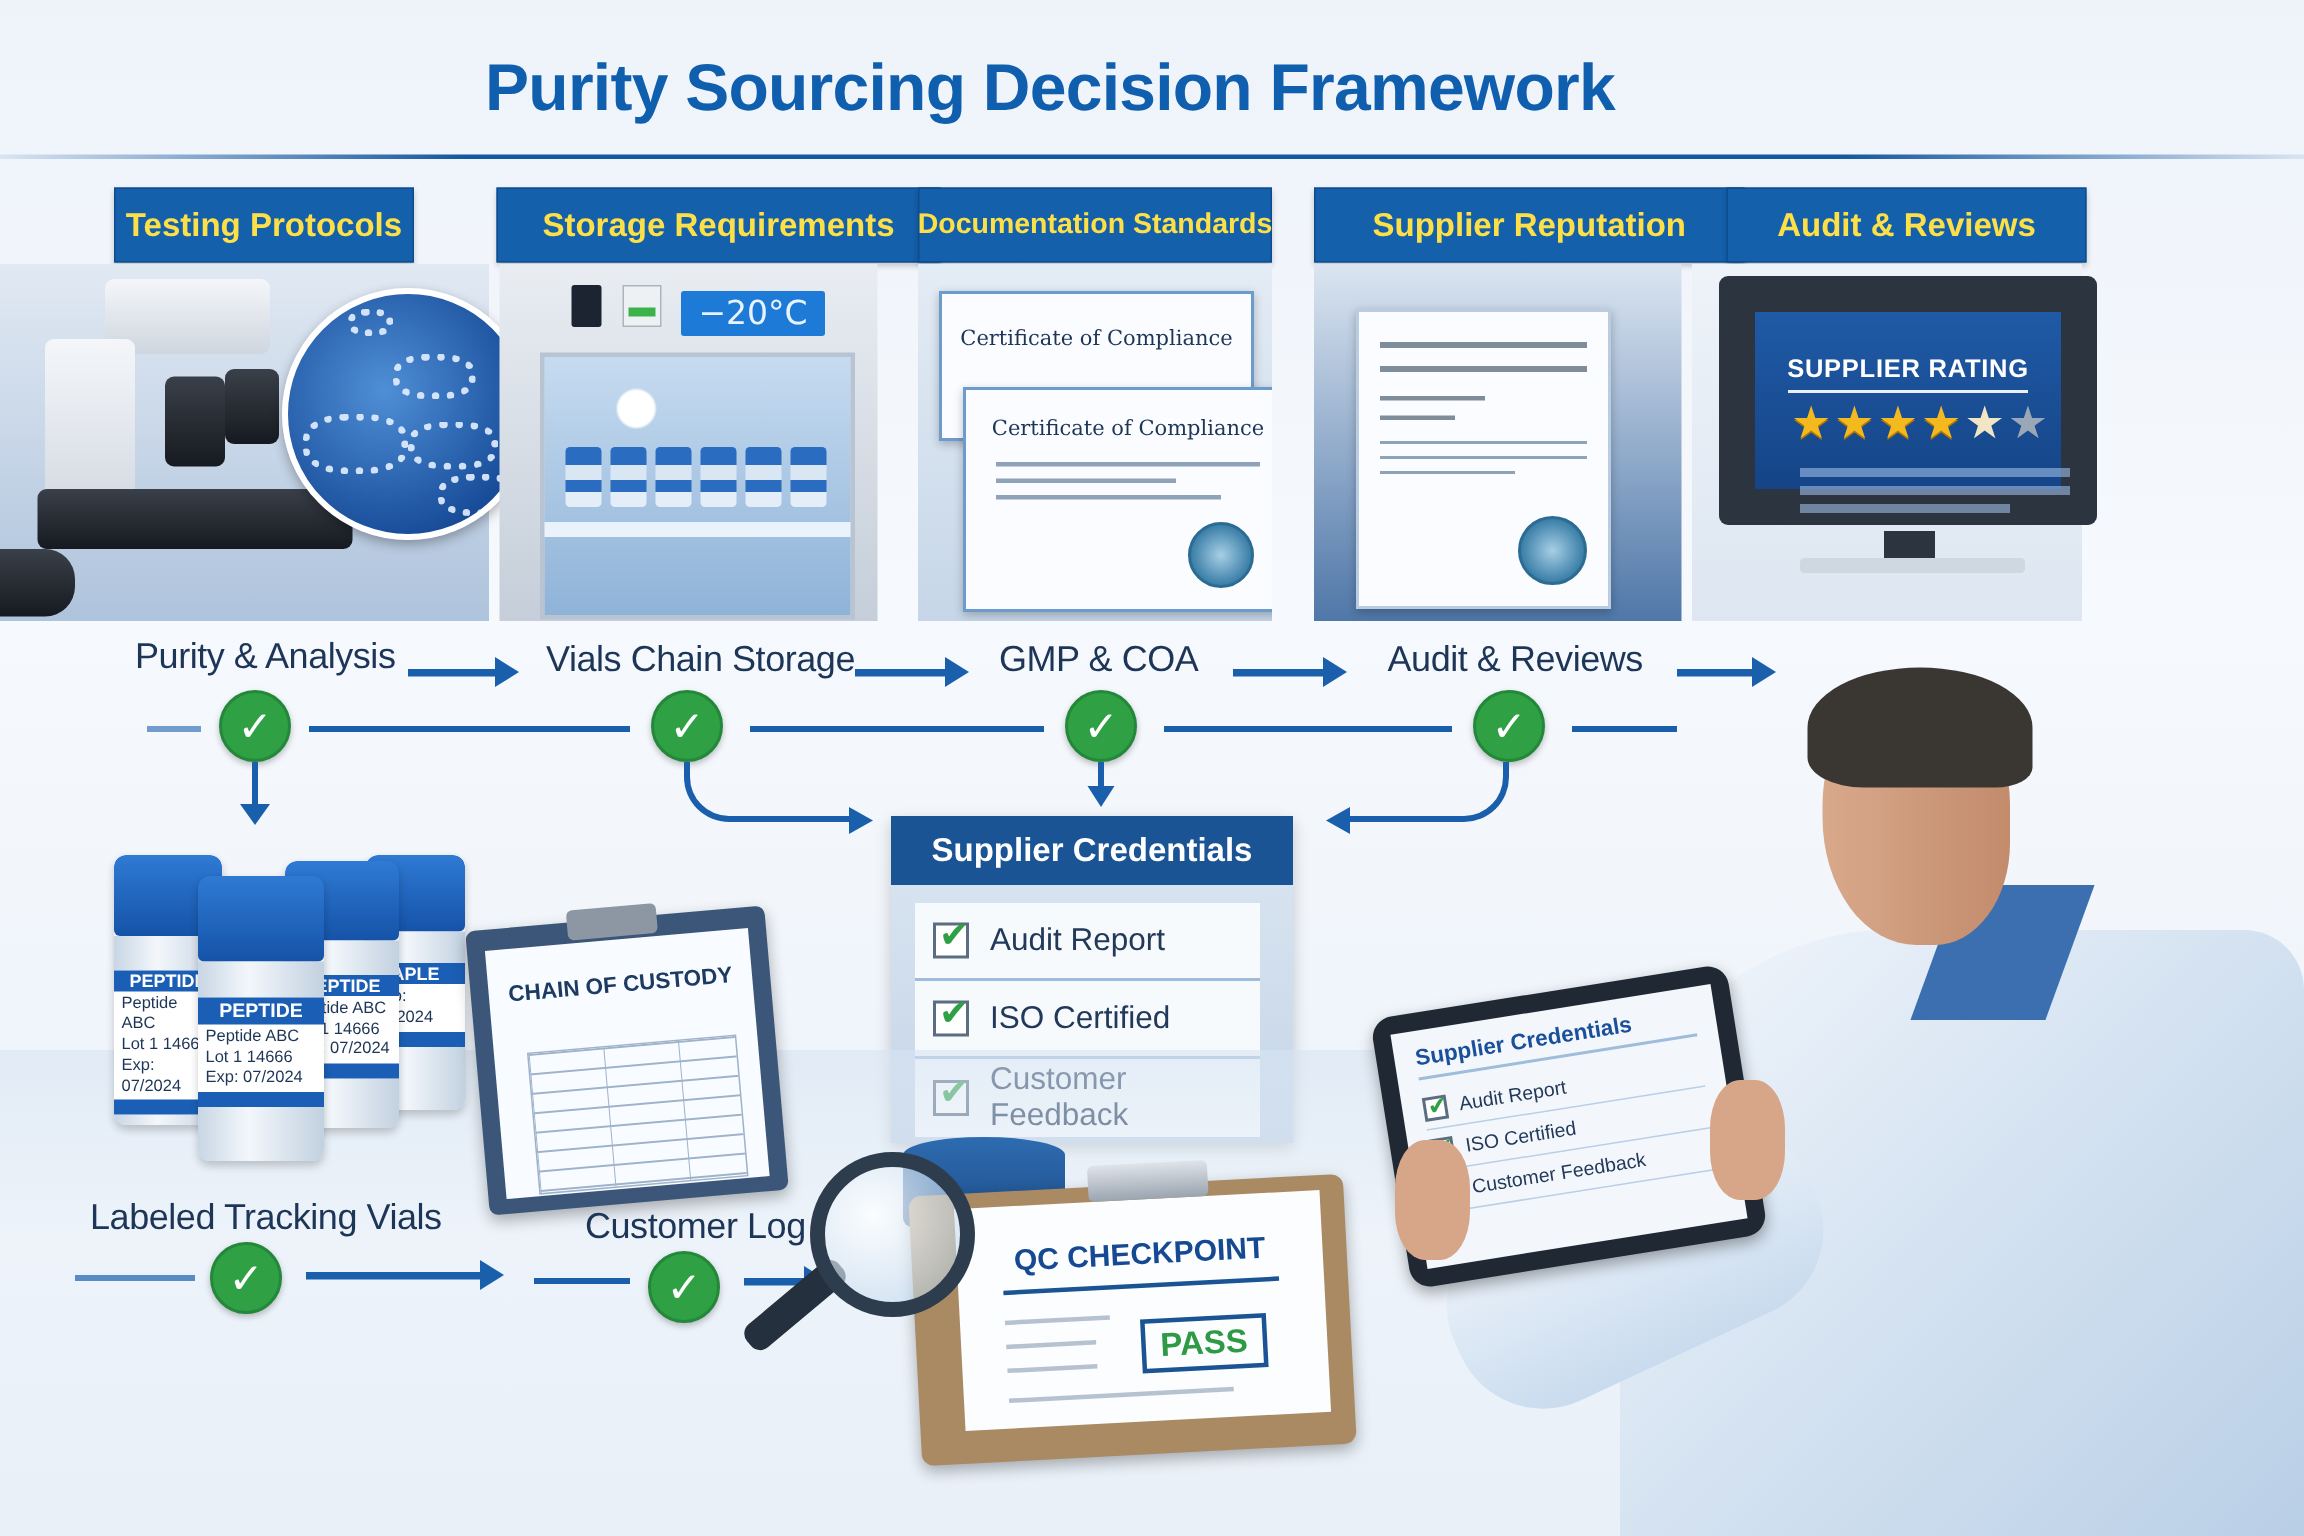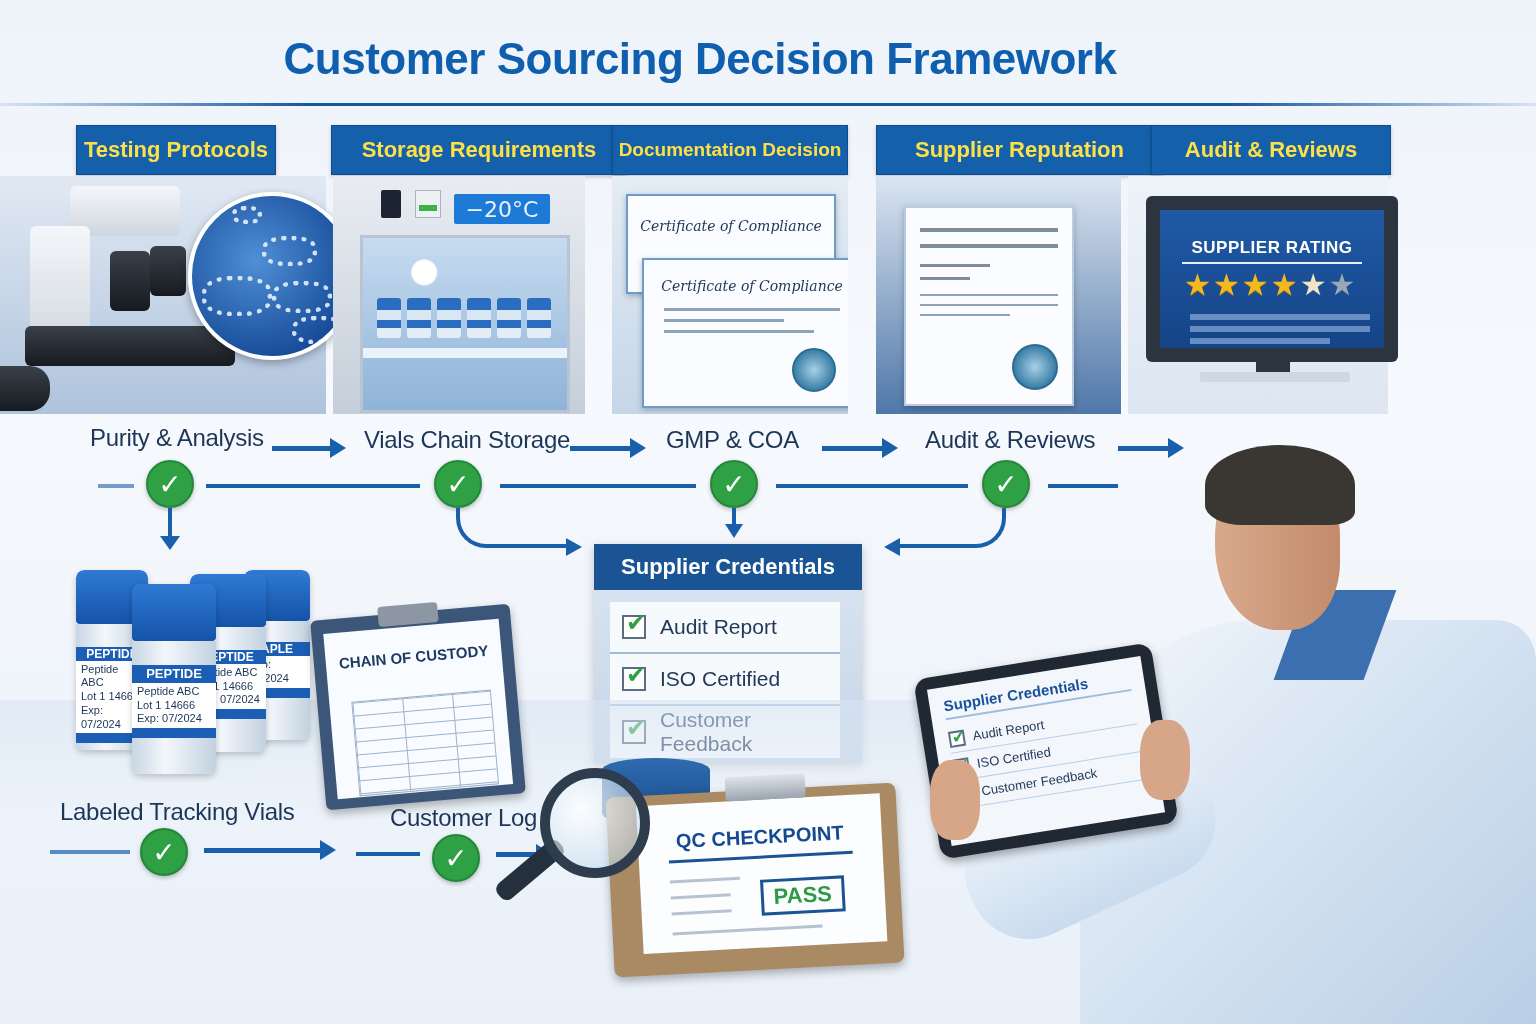--- a/index.html
+++ b/index.html
@@ -58,27 +58,27 @@
     background: radial-gradient(circle at 30% 20%, #ffffff 0 6%, transparent 7%),
                 linear-gradient(180deg,#c6dbf0,#8fb3d8);
     border: 3px solid #b8c4d1;
   }
   .vial-mini { width: 24px; height: 40px; background: linear-gradient(180deg,#2a6cc0 0 30%,#d9e7f5 30% 55%,#2a6cc0 55% 75%,#e4eef8 75%); border-radius: 3px; }
 
   
   .cert {
     background: #fafcff; border: 2px solid #6c9ccc; box-shadow: 0 2px 6px rgba(0,0,0,0.25);
   }
-  .cert-title { font-family: "DejaVu Serif", serif; font-style: italic; color: #1d3557; font-size: 14px; text-align: center; }
+  .cert-title { font-family: "DejaVu Serif", serif; color: #1d3557; font-size: 14px; text-align: center; }
   .doc-line { height: 3px; background: #8ea2b8; }
   .seal { border-radius: 50%; background: radial-gradient(circle,#a8cfe6,#3b7fa8 70%); border: 2px solid #2c6c93; }
 
   
   .monitor {
-    left: 1146px; top: 196px; width: 252px; height: 166px; background: #2c3440; border-radius: 6px; padding: 14px;
+    left: 1146px; top: 184px; width: 252px; height: 166px; background: #2c3440; border-radius: 6px; padding: 24px;
   }
   .monitor-screen { width: 100%; height: 100%; background: linear-gradient(180deg,#1f5aa6,#154487); position: relative; }
   .rating-title { position: absolute; left: 0; right: 0; top: 28px; text-align: center; color: #fff; font-size: 17px; font-weight: 700; letter-spacing: 0.5px; }
   .rating-rule { position: absolute; left: 22px; right: 22px; top: 52px; height: 2px; background: #e8f0fb; }
   .stars { position: absolute; left: 24px; top: 60px; display: flex; gap: 2px; font-size: 30px; line-height: 1; }
   .star-full { color: #f4b91e; text-shadow: 0 1px 0 #b07a00; }
   .star-half { color: #f1e5c4; }
   .star-empty { color: #9aa7b6; }
   .scr-line { position: absolute; left: 30px; height: 6px; background: rgba(170,200,240,0.55); }
   .monitor-stand { left: 1256px; top: 354px; width: 34px; height: 20px; background: #2c3440; }
@@ -188,26 +188,26 @@
   .person-head { left: 1215px; top: 460px; width: 125px; height: 170px; background: linear-gradient(90deg,#d9a98c,#c28b6c); border-radius: 45% 45% 40% 50%; }
   .person-hair { left: 1205px; top: 445px; width: 150px; height: 80px; background: #3a3632; border-radius: 60% 60% 20% 30%; }
   .person-arm { left: 960px; top: 780px; width: 260px; height: 130px; background: linear-gradient(180deg,#eef4fb,#c9dbee); border-radius: 60px; transform: rotate(-25deg); }
   .hand { background: #d7a588; border-radius: 40%; }
 
   .desk { left: 0; top: 700px; width: 1000px; height: 120px; background: linear-gradient(180deg,rgba(215,228,242,0.6),rgba(235,242,249,0.3)); }
 </style>
 </head>
 <body>
 
-<div class="abs title">Customer Sourcing Decision Framework</div>
+<div class="abs title">Purity Sourcing Decision Framework</div>
 <div class="abs title-rule"></div>
 
 <div class="abs cat-header" style="left:76px;width:200px;">Testing Protocols</div>
 <div class="abs cat-header" style="left:331px;width:296px;">Storage Requirements</div>
-<div class="abs cat-header" style="left:612px;width:236px;font-size:19px;">Documentation Decision</div>
+<div class="abs cat-header" style="left:612px;width:236px;font-size:19px;">Documentation Standards</div>
 <div class="abs cat-header" style="left:876px;width:287px;">Supplier Reputation</div>
 <div class="abs cat-header" style="left:1151px;width:240px;">Audit &amp; Reviews</div>
 
 <div class="abs panel" style="left:0;width:326px;background:linear-gradient(180deg,#e1e9f3,#aec3dc);">
   <div class="abs micro-body" style="left:70px;top:10px;width:110px;height:50px;"></div>
   <div class="abs micro-body" style="left:30px;top:50px;width:60px;height:130px;"></div>
   <div class="abs micro-dark" style="left:110px;top:75px;width:40px;height:60px;"></div>
   <div class="abs micro-dark" style="left:150px;top:70px;width:36px;height:50px;"></div>
   <div class="abs micro-dark" style="left:25px;top:150px;width:210px;height:40px;"></div>
   <div class="abs micro-dark" style="left:0;top:190px;width:50px;height:45px;border-radius:0 20px 20px 0;"></div>

